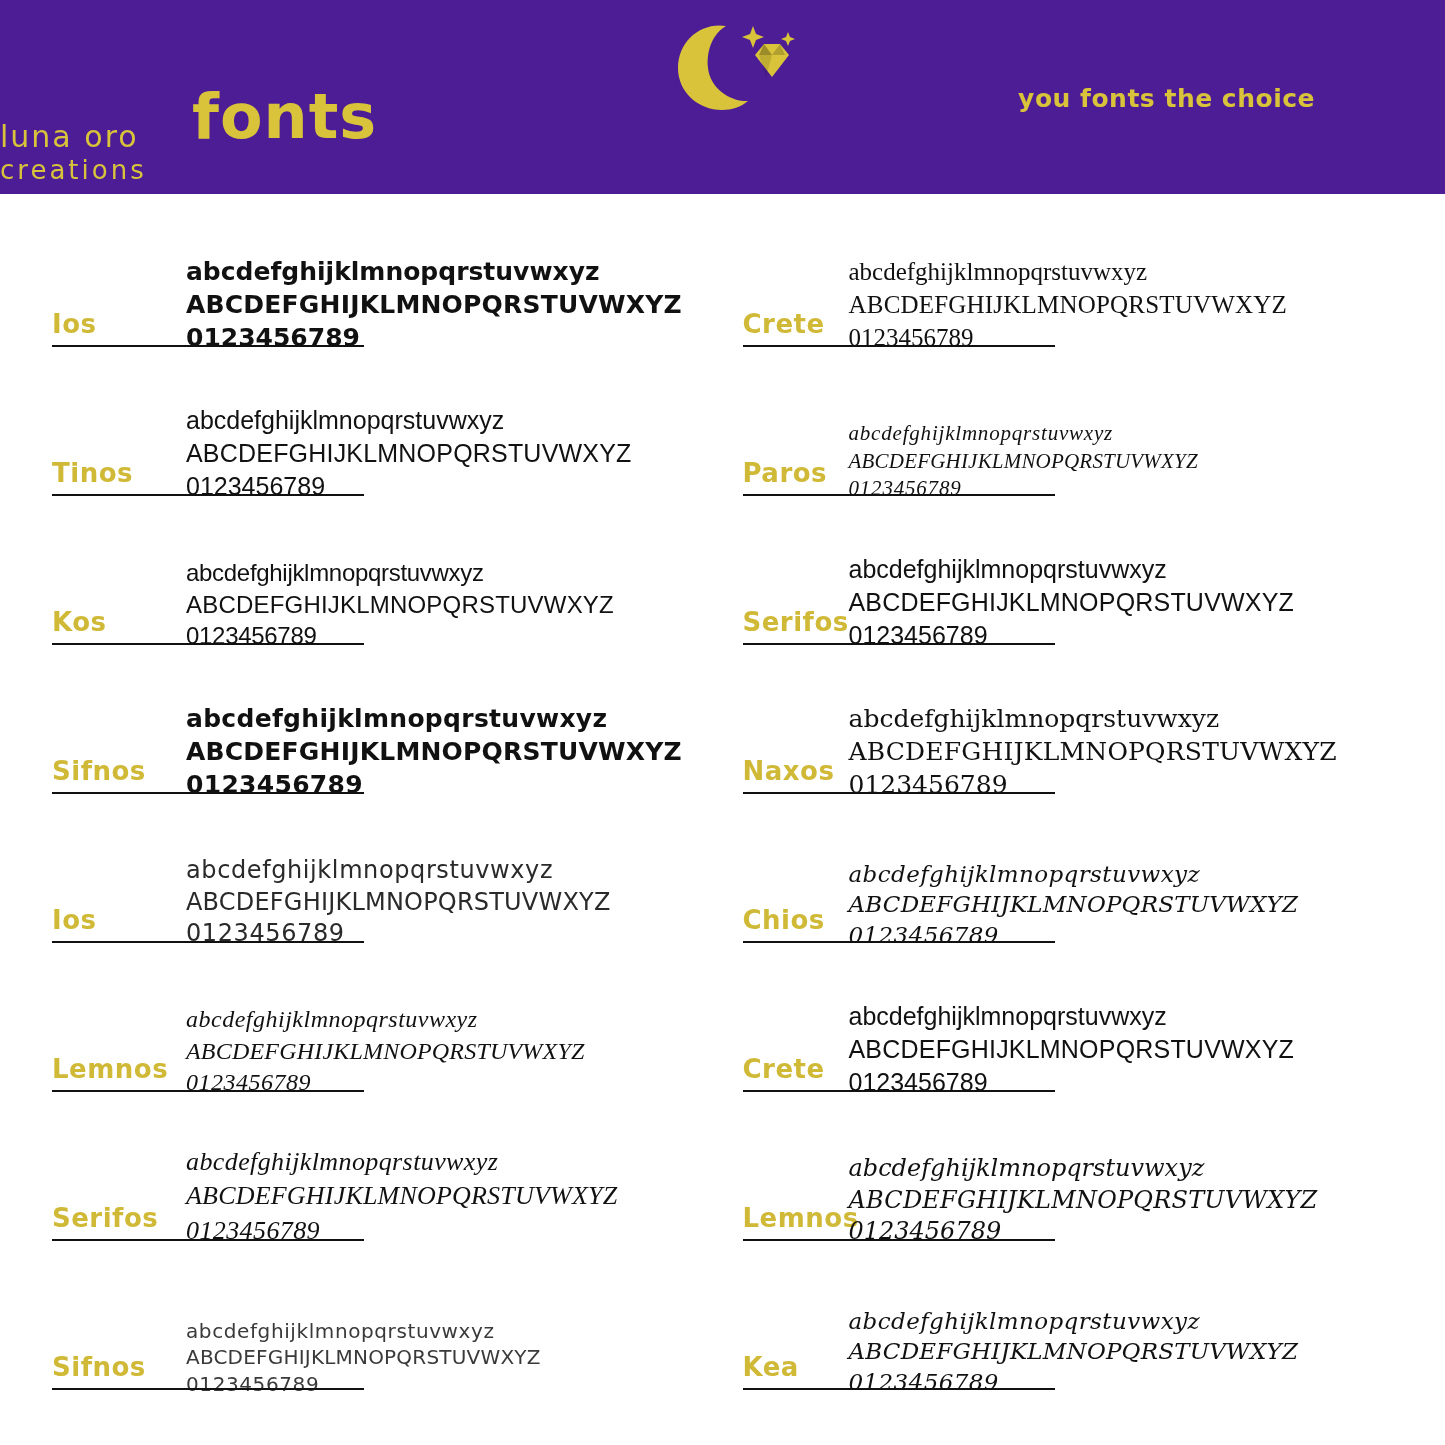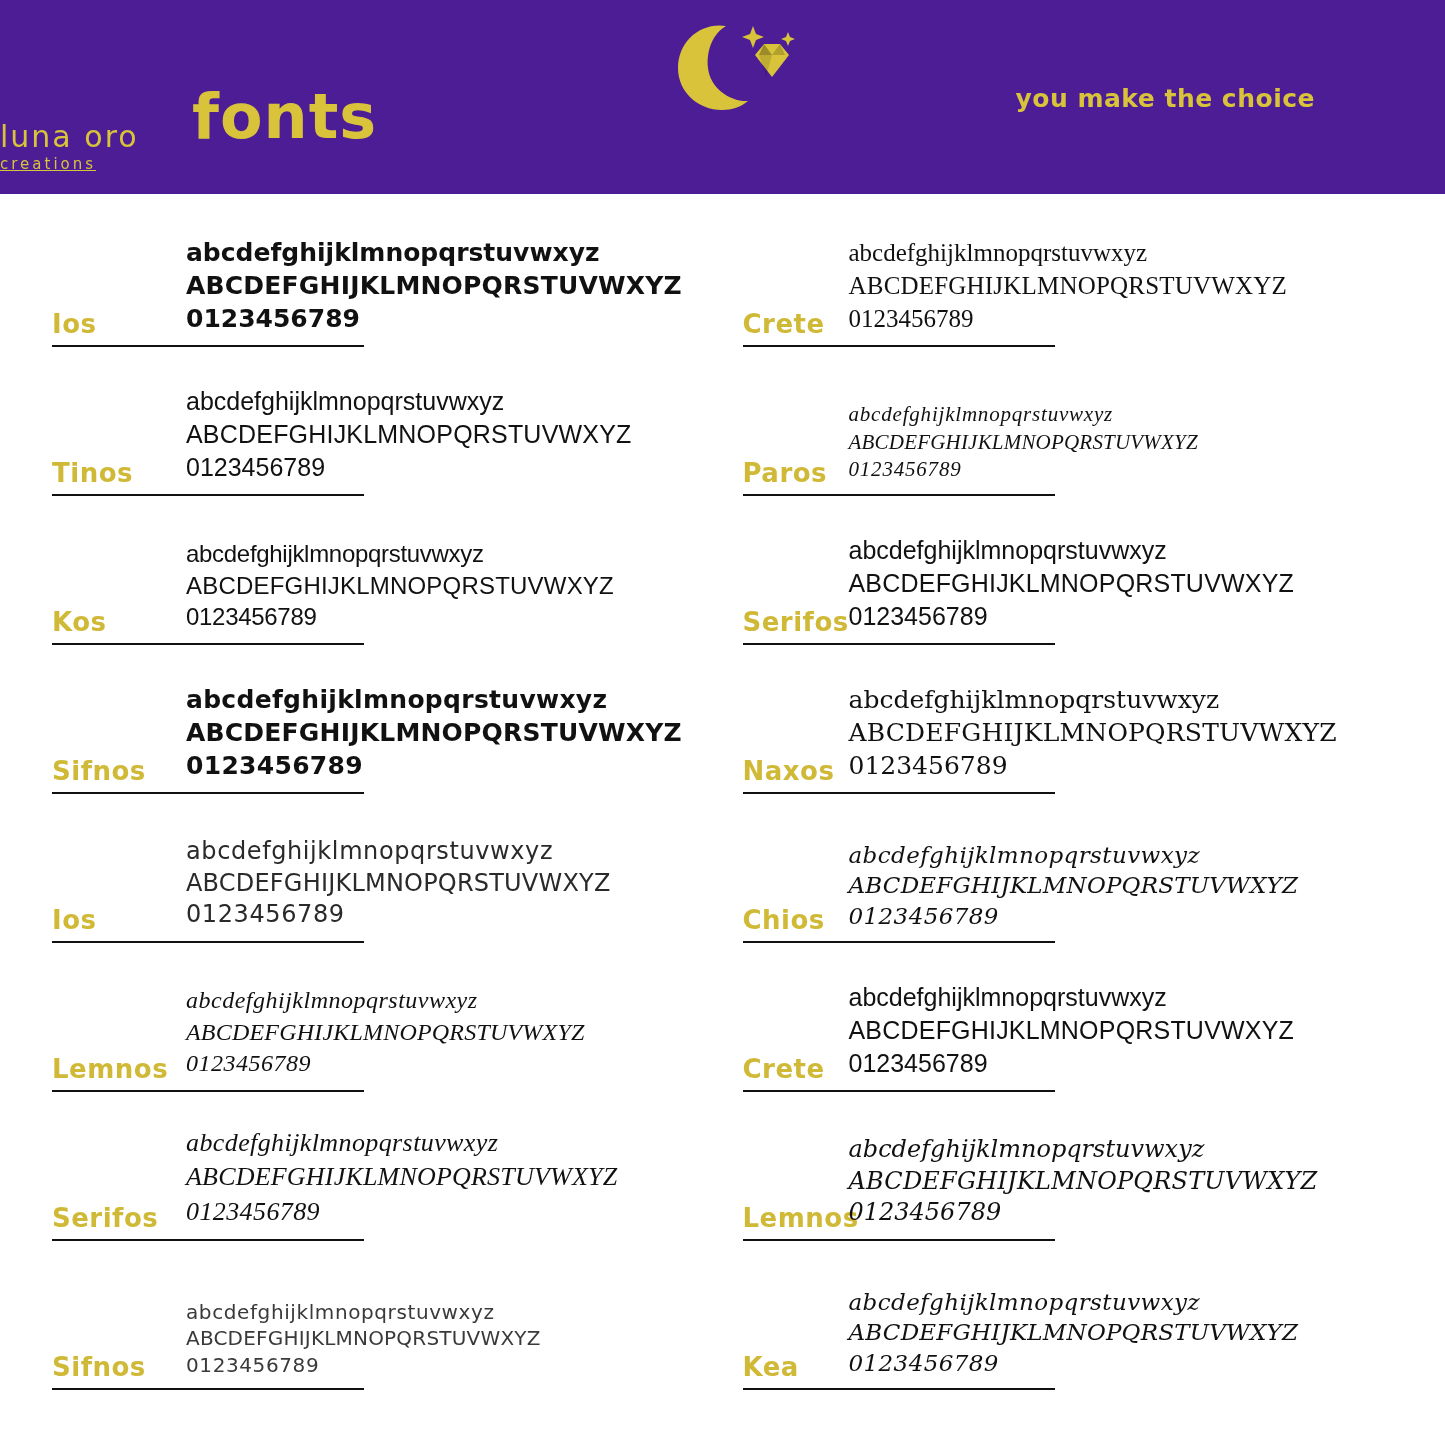--- a/index.html
+++ b/index.html
@@ -50,25 +50,24 @@
   }
   .logo-mark svg { display: block; width: 170px; height: 96px; }
   .logo-name {
     font-size: 30px;
     color: #d8c33a;
     letter-spacing: 2px;
     font-family: "DejaVu Sans", sans-serif;
     line-height: 1.15;
   }
   .logo-sub {
-    font-size: 15px;
+    font-size: 26px;
     color: #d8c33a;
     letter-spacing: 3px;
     font-family: "DejaVu Sans", sans-serif;
-    text-decoration: underline;
   }
   .tagline {
     position: absolute;
     right: 130px;
     top: 78px;
     text-align: center;
     color: #d8c33a;
     font-size: 25px;
     line-height: 1.65;
     font-weight: bold;
@@ -111,21 +110,21 @@
     bottom: 14px;
     width: 312px;
     height: 2px;
     background: #111111;
   }
   .cell.right .rule { left: 20px; width: 312px; }
 
   .sample {
     position: absolute;
     left: 186px;
-    bottom: 26px;
+    bottom: 7px;
     color: #111111;
     white-space: nowrap;
     margin-top: 24px;
   }
   .cell.right .sample { left: 126px; }
   .sample div { line-height: 1.32; }
 
   
   .s-bold-sans { font-family: "DejaVu Sans", sans-serif; font-weight: bold; font-size: 25px; }
   .s-sans { font-family: "Liberation Sans", sans-serif; font-size: 25px; }
@@ -163,21 +162,21 @@
             <path d="M115 8 l3 8 l8 3 l-8 3 l-3 8 l-3 -8 l-8 -3 l8 -3 z"></path>
             <path d="M150 14 l2 5 l5 2 l-5 2 l-2 5 l-2 -5 l-5 -2 l5 -2 z"></path>
           </g>
         </svg>
       </div>
       <div class="logo-name">luna oro</div>
       <div class="logo-sub">creations</div>
     </div>
 
     <div class="tagline">
-      <div>you make the choice</div>
+      <div>you fonts the choice</div>
     </div>
   </div>
 
   <div class="grid" id="font-grid">
       <div class="cell">
         <div class="name">Ios</div>
         <div class="sample s-bold-sans">
           <div class="row-lower">abcdefghijklmnopqrstuvwxyz</div>
           <div class="row-upper">ABCDEFGHIJKLMNOPQRSTUVWXYZ</div>
           <div class="row-digits">0123456789</div>

